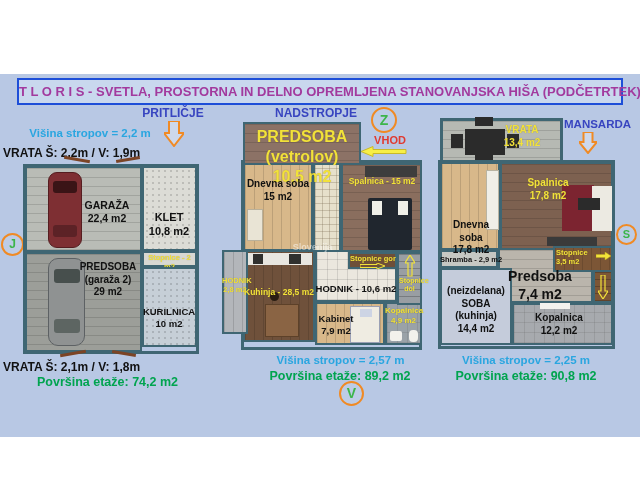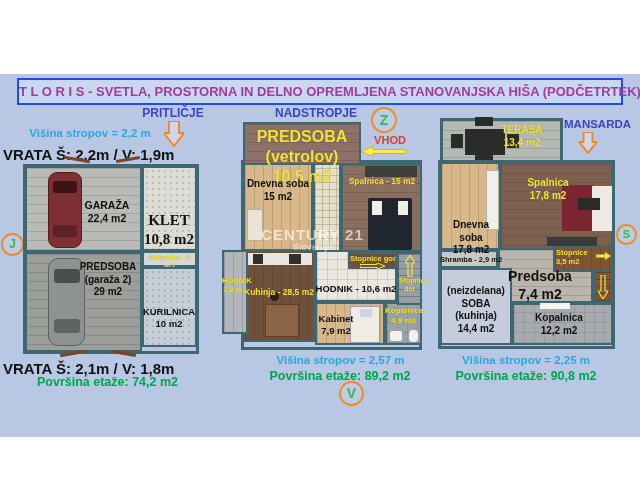--- a/index.html
+++ b/index.html
@@ -5,21 +5,21 @@
   html,body{margin:0;padding:0;}
   body{font-family:"Liberation Sans",sans-serif;}
   #stage{position:relative;width:640px;height:480px;background:#ffffff;overflow:hidden;}
   #panel{position:absolute;left:0;top:74px;width:640px;height:363px;background:#b8c8e4;}
   .abs{position:absolute;box-sizing:border-box;}
   .titlebox{left:17px;top:78px;width:606px;height:27px;background:#c9d8ee;border:2px solid #1d4ed8;
     color:#a23a9e;font-weight:bold;font-size:13px;line-height:23px;text-align:center;white-space:nowrap;}
   .floorlbl{color:#3845c0;font-weight:bold;font-size:12px;text-align:center;white-space:nowrap;}
   .cyan{color:#2aa6e0;font-weight:bold;font-size:11.5px;text-align:center;white-space:nowrap;}
   .green{color:#00a44f;font-weight:bold;font-size:12.5px;text-align:center;white-space:nowrap;}
-  .blacksm{color:#111;font-weight:bold;font-size:15px;white-space:nowrap;}
+  .blacksm{color:#111;font-weight:bold;font-size:12px;white-space:nowrap;}
   .room{position:absolute;box-sizing:border-box;border:2px solid #3f6673;}
   .frame{position:absolute;box-sizing:border-box;border:3px solid #3f6673;background:transparent;}
   .lbl{position:absolute;text-align:center;font-weight:bold;color:#111;line-height:1.25;}
   .lbl span{display:block;}
   .yel{color:#f2e23a;text-shadow:0 0 1px rgba(60,50,0,.4);}
   .planks-h{background-image:repeating-linear-gradient(180deg,rgba(0,0,0,.13) 0 1px,transparent 1px 9px);}
   .planks-v{background-image:repeating-linear-gradient(90deg,rgba(0,0,0,.13) 0 1px,transparent 1px 9px);}
   .speckle{background-image:radial-gradient(rgba(0,0,0,.14) 1px,transparent 1px);background-size:6px 6px;}
   .tile{background-image:repeating-linear-gradient(0deg,rgba(90,90,90,.18) 0 1px,transparent 1px 10px),
     repeating-linear-gradient(90deg,rgba(90,90,90,.18) 0 1px,transparent 1px 10px);}
@@ -80,21 +80,21 @@
 
   <div class="doorswing" style="left:64px;top:158px;width:26px;transform:rotate(10deg);"></div>
   <div class="doorswing" style="left:116px;top:158px;width:24px;transform:rotate(-10deg);"></div>
   <div class="doorswing" style="left:60px;top:352px;width:26px;transform:rotate(-10deg);"></div>
   <div class="doorswing" style="left:112px;top:352px;width:24px;transform:rotate(10deg);"></div>
 
   <div class="lbl" style="left:76px;top:199px;width:62px;font-size:10.5px;">
     <span>GARAŽA</span>
       <span>22,4 m2</span>
   </div>
-  <div class="lbl" style="left:141px;top:211px;width:56px;font-size:15px;font-family:Liberation Serif, serif;">
+  <div class="lbl" style="left:141px;top:211px;width:56px;font-size:11px;">
     <span>KLET</span>
       <span>10,8 m2</span>
   </div>
   <div class="lbl" style="left:76px;top:261px;width:64px;font-size:10px;">
     <span>PREDSOBA</span>
       <span>(garaža 2)</span>
       <span>29 m2</span>
   </div>
   <div class="lbl" style="left:141px;top:306px;width:56px;font-size:9.5px;">
     <span>KURILNICA</span>
@@ -179,21 +179,20 @@
   </div>
   <div class="lbl" style="left:317px;top:313px;width:38px;font-size:9.5px;">
     <span>Kabinet</span>
       <span>7,9 m2</span>
   </div>
   <div class="lbl yel" style="left:385px;top:306px;width:37px;font-size:8px;">
     <span>Kopalnica</span>
       <span>4,9 m2</span>
   </div>
 
-  <div class="abs wm" style="left:250px;top:226px;width:125px;font-size:15px;letter-spacing:1px;">CENTURY 21</div>
   <div class="abs wm" style="left:250px;top:242px;width:125px;font-size:9px;color:rgba(255,255,255,.5);">Slovenija</div>
 
   <div class="abs cyan" style="left:258px;top:354px;width:165px;">Višina stropov = 2,57 m</div>
   <div class="abs green" style="left:255px;top:369px;width:170px;">Površina etaže: 89,2 m2</div>
 
   <div class="room planks-h" style="left:440px;top:118px;width:123px;height:46px;background-color:#b6b9b3;border-width:3px;">
     <div class="abs" style="left:22px;top:8px;width:40px;height:26px;background:#2b2b2b;"></div>
     <div class="abs" style="left:8px;top:13px;width:12px;height:14px;background:#2b2b2b;"></div>
     <div class="abs" style="left:64px;top:13px;width:12px;height:14px;background:#2b2b2b;"></div>
     <div class="abs" style="left:32px;top:-4px;width:18px;height:9px;background:#2b2b2b;"></div>
@@ -217,21 +216,21 @@
     <svg width="10" height="24" style="display:block;margin:3px auto 0;">
       <polygon points="5,24 10,16 7,16 7,0 3,0 3,16 0,16" fill="none" stroke="#f2e23a" stroke-width="1.2"></polygon>
     </svg>
   </div>
   <div class="room" style="left:440px;top:268px;width:72px;height:77px;background-color:#c5ccdb;"></div>
   <div class="room tile" style="left:512px;top:303px;width:101px;height:42px;background-color:#a7aaae;">
     <div class="abs" style="left:26px;top:-2px;width:30px;height:6px;background:#f4f3ef;"></div>
   </div>
 
   <div class="lbl yel" style="left:497px;top:124px;width:50px;font-size:10px;">
-    <span>TERASA</span>
+    <span>VRATA</span>
       <span>13,4 m2</span>
   </div>
   <div class="lbl yel" style="left:524px;top:177px;width:48px;font-size:10px;">
     <span>Spalnica</span>
       <span>17,8 m2</span>
   </div>
   <div class="lbl" style="left:441px;top:219px;width:60px;font-size:10px;">
     <span>Dnevna soba</span>
       <span>17,8 m2</span>
   </div>

